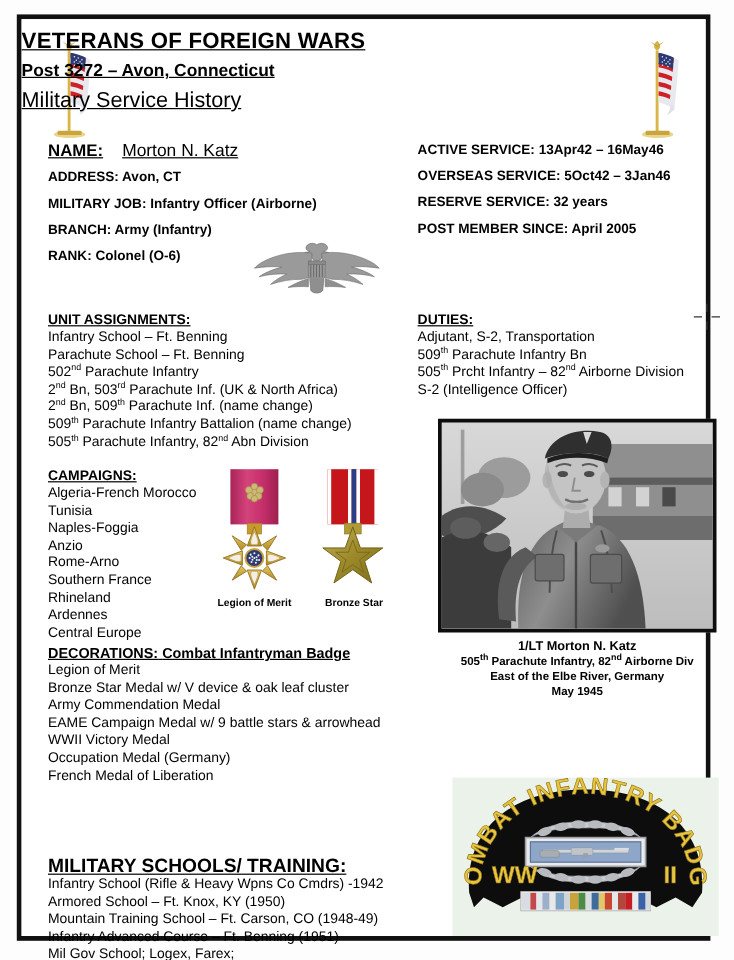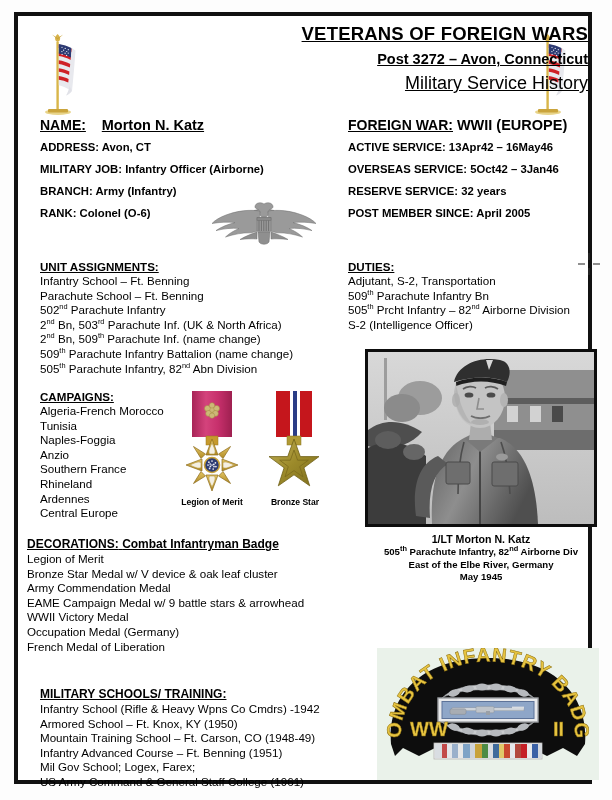--- a/index.html
+++ b/index.html
@@ -36,21 +36,21 @@
     position: absolute;
     left: 0; top: 0; right: 0; bottom: 0;
     background: #ffffff;
   }
 
   
   #header {
     position: absolute;
     left: 0; top: 6px;
     width: 100%;
-    text-align: right;
+    text-align: left;
   }
   .hdr-line1 {
     font-size: 18.5px;
     font-weight: bold;
     letter-spacing: .2px;
     text-decoration: underline;
     color: #000;
     line-height: 24px;
   }
   .hdr-line2 {
@@ -96,21 +96,21 @@
     font-size: 11.3px;
     font-weight: bold;
     color: #000;
     line-height: 22px;
     white-space: nowrap;
   }
   .row.big {
     font-size: 14px;
   }
   .u { text-decoration: underline; }
-  .val-big { font-size: 14.5px; font-weight: bold; text-decoration: underline; padding-left: 12px; }
+  .val-big { font-size: 14.5px; font-weight: normal; text-decoration: underline; padding-left: 12px; }
   .val-big-plain { font-size: 14.5px; font-weight: bold; }
 
   
   #eagle {
     position: absolute;
     left: 192px;
     top: 182px;
     width: 108px;
     height: 50px;
   }
@@ -129,24 +129,24 @@
     font-size: 11.6px;
     color: #000;
     line-height: 14.6px;
     white-space: nowrap;
   }
   sup { font-size: 7.4px; vertical-align: super; line-height: 0; }
 
   #units { position: absolute; left: 22px; top: 243px; width: 320px; }
   #duties { position: absolute; left: 330px; top: 243px; width: 250px; }
   #campaigns { position: absolute; left: 22px; top: 373px; width: 180px; }
-  #decorations { position: absolute; left: 9px; top: 521px; width: 330px; }
+  #decorations { position: absolute; left: 22px; top: 521px; width: 330px; }
   #schools { position: absolute; left: 22px; top: 671px; width: 340px; }
   #decorations .sect-head { font-size: 12px; }
-  #schools .sect-head { font-size: 12px; }
+  #schools .sect-head { font-size: 16px; margin-top: 28px; }
 
   
   #medals {
     position: absolute;
     left: 155px;
     top: 373px;
     width: 175px;
     height: 128px;
   }
   .medal { position: absolute; width: 70px; }
@@ -328,24 +328,20 @@
       <rect x="47" y="19.5" width="14" height="3" fill="#8a8a8a" stroke="#6e6e6e" stroke-width="0.5"></rect>
       <g fill="#8f8f8f" stroke="#6e6e6e" stroke-width="0.5">
         <path d="M47 34 C41 36 35 38.5 30 41.5 C36 40.8 42 40.6 47 41 Z"></path>
         <path d="M61 34 C67 36 73 38.5 78 41.5 C72 40.8 66 40.6 61 41 Z"></path>
         <path d="M48 34 L60 34 L59 44 C57 47 51 47 49 44 Z"></path>
       </g>
     </svg>
   </div>
 
   <div class="info-right">
-    <div class="row big">
-      <span class="u">FOREIGN WAR:</span>
-      <span class="val-big-plain">WWII (EUROPE)</span>
-    </div>
     <div class="row">
       <span>ACTIVE SERVICE:</span>
       <span>13Apr42 – 16May46</span>
     </div>
     <div class="row">
       <span>OVERSEAS SERVICE:</span>
       <span>5Oct42 – 3Jan46</span>
     </div>
     <div class="row">
       <span>RESERVE SERVICE:</span>
@@ -386,20 +382,21 @@
       </g>
     </svg>
   </div>
 
   <div id="campaigns">
     <div class="sect-head">CAMPAIGNS:</div>
     <div class="li">Algeria-French Morocco</div>
     <div class="li">Tunisia</div>
     <div class="li">Naples-Foggia</div>
     <div class="li">Anzio</div>
+    <div class="li">Rome-Arno</div>
     <div class="li">Southern France</div>
     <div class="li">Rhineland</div>
     <div class="li">Ardennes</div>
     <div class="li">Central Europe</div>
   </div>
 
   <div id="medals">
     <div class="medal" id="medal-lom">
       <svg viewBox="0 0 70 106" width="70" height="106">
         <defs>

